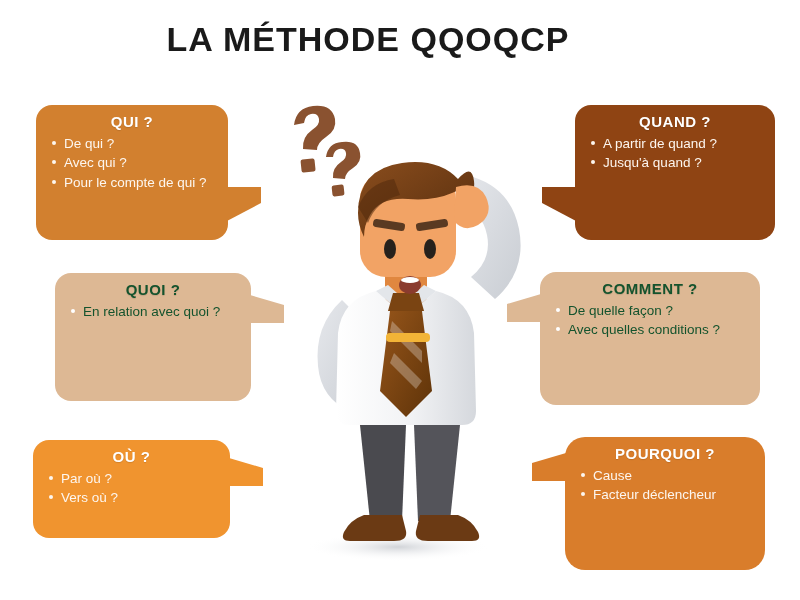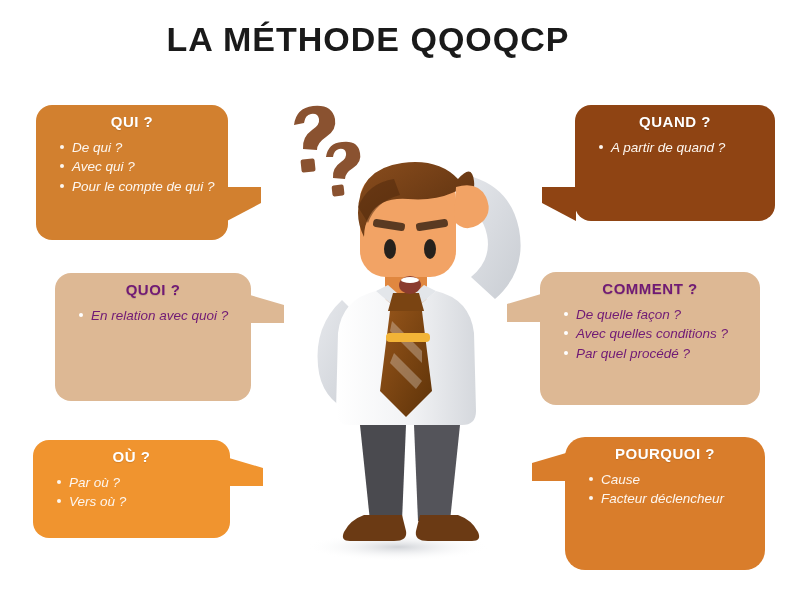--- a/index.html
+++ b/index.html
@@ -11,53 +11,53 @@
   .title{position:absolute;left:0;top:20px;width:736px;text-align:center;
          font-size:34px;font-weight:bold;letter-spacing:1px;color:#1a1a1a;
          font-family:"Liberation Sans","DejaVu Sans",sans-serif;}
 
   
   .bubble{position:absolute;border-radius:16px;box-sizing:border-box;
           padding:8px 14px 10px 14px;}
   .bubble .b-title{text-align:center;color:#ffffff;font-weight:bold;
           font-size:15px;letter-spacing:.5px;line-height:1.15;
           text-shadow:0 1px 1px rgba(0,0,0,.12);margin-bottom:4px;}
-  .bubble ul{list-style:none;margin:8px;padding:0;font-style:italic;}
+  .bubble ul{list-style:none;margin:0;padding:0;}
   .bubble li{color:#fdf6ef;font-size:13.5px;line-height:1.42;
           white-space:nowrap;position:relative;padding-left:14px;}
   .bubble li:before{content:"";position:absolute;left:2px;top:7px;
           width:4px;height:4px;border-radius:50%;background:#fdf6ef;}
   .tail{position:absolute;width:0;height:0;}
 
   
   #b-qui{left:36px;top:105px;width:192px;height:135px;background:#d2802f;}
   #b-qui .tail{border-top:16px solid #d2802f;border-bottom:18px solid transparent;
                border-left:34px solid #d2802f;right:-33px;top:82px;}
   
-  #b-quand{left:575px;top:105px;width:200px;height:116px;background:#8f4413;}
+  #b-quand{left:575px;top:105px;width:200px;height:135px;background:#8f4413;}
   #b-quand .tail{border-top:16px solid #8f4413;border-bottom:18px solid transparent;
                border-right:34px solid #8f4413;left:-33px;top:82px;}
   
   #b-quoi{left:55px;top:273px;width:196px;height:128px;background:#ddb894;}
   #b-quoi .tail{border-bottom:18px solid #ddb894;border-top:10px solid transparent;
                border-left:34px solid #ddb894;right:-33px;top:22px;}
   
   #b-comment{left:540px;top:272px;width:220px;height:133px;background:#ddb894;}
   #b-comment .tail{border-bottom:18px solid #ddb894;border-top:10px solid transparent;
                border-right:34px solid #ddb894;left:-33px;top:22px;}
   
   #b-ou{left:33px;top:440px;width:197px;height:98px;background:#f0942f;}
   #b-ou .tail{border-bottom:18px solid #f0942f;border-top:10px solid transparent;
                border-left:34px solid #f0942f;right:-33px;top:18px;}
   
   #b-pourquoi{left:565px;top:437px;width:200px;height:133px;background:#d97d2b;border-radius:20px;}
   #b-pourquoi .tail{border-bottom:18px solid #d97d2b;border-top:10px solid transparent;
                border-right:34px solid #d97d2b;left:-33px;top:16px;}
 
-  .bubble.tan li, .bubble.tan .b-title{color:#701a75;}
+  .bubble.tan li, .bubble.tan .b-title{color:#14532d;}
   .bubble.tan li:before{background:#ffffff;}
 
   
   #character{position:absolute;left:280px;top:95px;width:250px;height:480px;}
   #character svg{display:block;}
 </style>
 </head>
 <body>
 
 <div id="stage">
@@ -152,38 +152,38 @@
       <li>Avec qui ?</li>
       <li>Pour le compte de qui ?</li>
     </ul>
     <span class="tail"></span>
   </div>
 
   <div class="bubble" id="b-quand">
     <div class="b-title">QUAND ?</div>
     <ul>
       <li>A partir de quand ?</li>
+      <li>Jusqu'à quand ?</li>
     </ul>
     <span class="tail"></span>
   </div>
 
   <div class="bubble tan" id="b-quoi">
     <div class="b-title">QUOI ?</div>
     <ul>
       <li>En relation avec quoi ?</li>
     </ul>
     <span class="tail"></span>
   </div>
 
   <div class="bubble tan" id="b-comment">
     <div class="b-title">COMMENT ?</div>
     <ul>
       <li>De quelle façon ?</li>
       <li>Avec quelles conditions ?</li>
-      <li>Par quel procédé ?</li>
     </ul>
     <span class="tail"></span>
   </div>
 
   <div class="bubble" id="b-ou">
     <div class="b-title">OÙ ?</div>
     <ul>
       <li>Par où ?</li>
       <li>Vers où ?</li>
     </ul>

